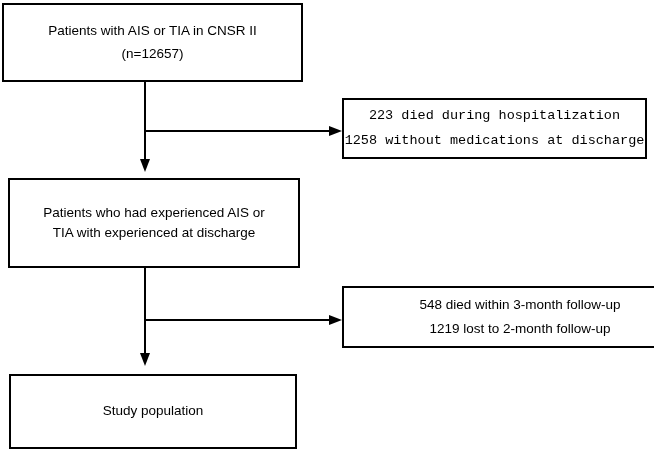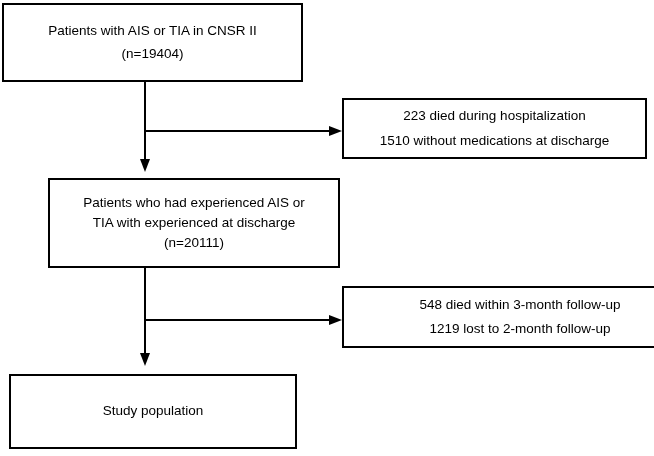--- a/index.html
+++ b/index.html
@@ -33,23 +33,23 @@
     color: #000000;
   }
   .node .line {
     display: block;
     white-space: nowrap;
     padding: 3.5px 0;
   }
 
   
   #node-source      { left: 2px;   top: 3px;   width: 301px; height: 79px;  }
-  #node-eligible    { left: 8px;   top: 178px; width: 292px; height: 90px; margin-left: 40px;  }
+  #node-eligible    { left: 8px;   top: 178px; width: 292px; height: 90px;  }
   #node-study       { left: 9px;   top: 374px; width: 288px; height: 75px;  }
-  #node-exclusion-1 { left: 342px; top: 98px;  width: 305px; height: 61px;  }
+  #node-exclusion-1 { left: 342px; top: 98px;  width: 305px; height: 61px; font-family: Liberation Mono, monospace;  }
   #node-exclusion-2 { left: 342px; top: 286px; width: 356px; height: 62px;  }
 
   #node-source .line      { padding: 4px 0; }
   #node-eligible .line    { padding: 3px 0; }
   #node-study .line       { padding: 4.5px 0; }
   #node-exclusion-1 .line,
   #node-exclusion-2 .line { padding: 5px 0; }
 
   
   .conn {
@@ -89,32 +89,31 @@
   #arrow-right-1 { left: 329px;   top: 125.5px; }
   #arrow-right-2 { left: 329px;   top: 314.5px; }
 </style>
 </head>
 <body>
 
 <div id="flowchart">
 
   <div class="node" id="node-source">
     <span class="line">Patients with AIS or TIA in CNSR II</span>
-    <span class="line">(n=19404)</span>
+    <span class="line">(n=12657)</span>
   </div>
 
   <div class="node" id="node-exclusion-1">
     <span class="line">223 died during hospitalization</span>
-    <span class="line">1510 without medications at discharge</span>
+    <span class="line">1258 without medications at discharge</span>
   </div>
 
   <div class="node" id="node-eligible">
     <span class="line">Patients who had experienced AIS or</span>
     <span class="line">TIA with experienced at discharge</span>
-    <span class="line">(n=20111)</span>
   </div>
 
   <div class="node" id="node-exclusion-2">
     <span class="line">548 died within 3-month follow-up</span>
     <span class="line">1219 lost to 2-month follow-up</span>
   </div>
 
   <div class="node" id="node-study">
     <span class="line">Study population</span>
   </div>

